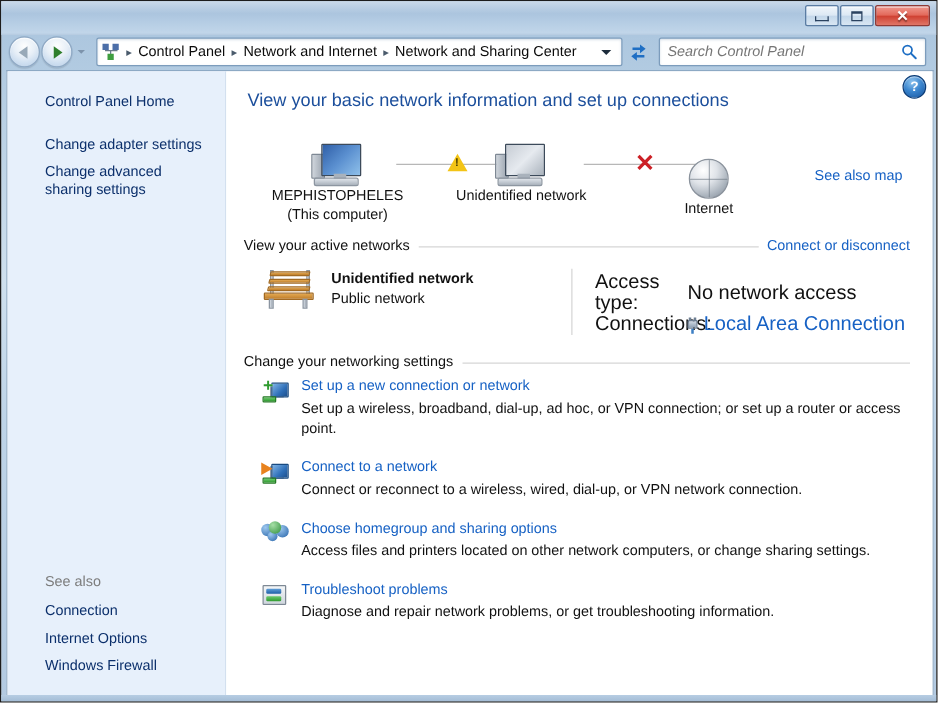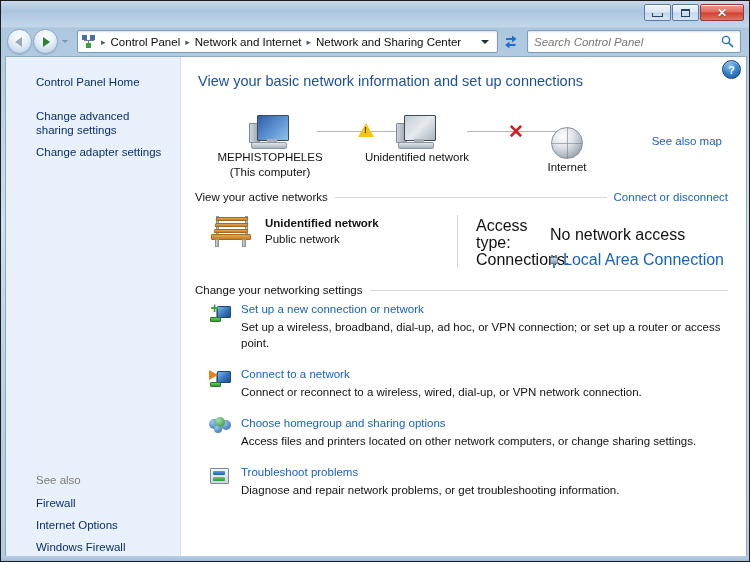--- a/index.html
+++ b/index.html
@@ -251,21 +251,21 @@
   .side-link {
     color: #0b2f6b;
     padding: 4px 10px 4px 30px;
     line-height: 14px;
     cursor: pointer;
   }
   .side-gap { height: 12px; }
   #see-also {
     position: absolute;
     left: 0; right: 0;
-    bottom: 0;
+    bottom: 14px;
   }
   #see-also-title {
     color: #7d7d7d;
     padding: 3px 10px 6px 30px;
     font-size: 11.5px;
   }
 
   
   #content {
     flex: 1;
@@ -695,26 +695,26 @@
         </svg>
       </span>
     </div>
   </div>
 
   <div id="client">
 
     <div id="sidebar">
       <div class="side-link">Control Panel Home</div>
       <div class="side-gap"></div>
+      <div class="side-link">Change adapter settings</div>
       <div class="side-link">Change advanced sharing settings</div>
-      <div class="side-link">Change adapter settings</div>
 
       <div id="see-also">
         <div id="see-also-title">See also</div>
-        <div class="side-link">Firewall</div>
+        <div class="side-link">Connection</div>
         <div class="side-link">Internet Options</div>
         <div class="side-link">Windows Firewall</div>
       </div>
     </div>
 
     <div id="content">
 
       <div id="help-btn">
         <div class="help-circle">?</div>
       </div>

